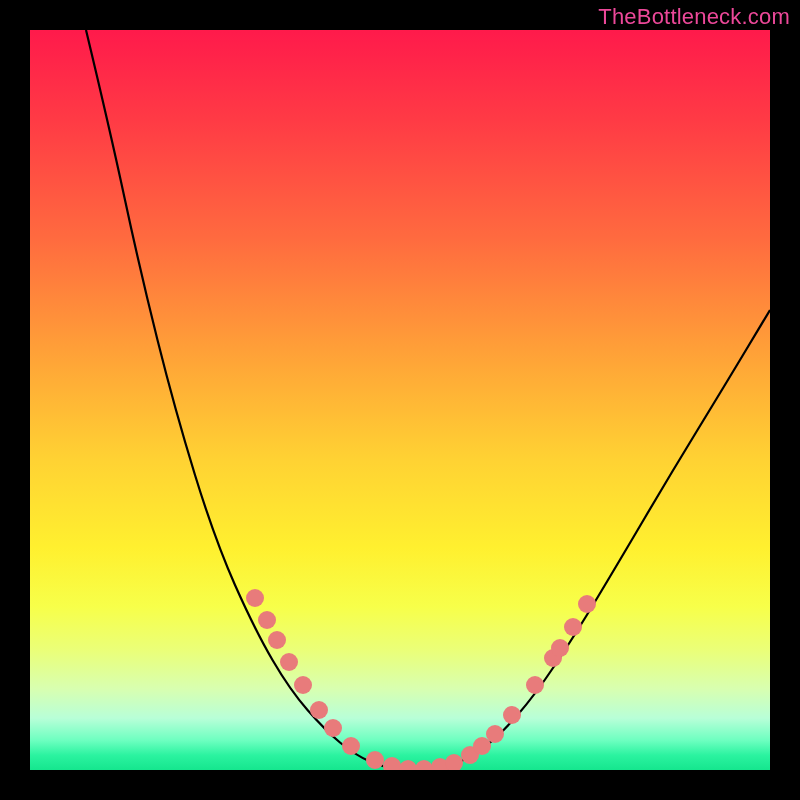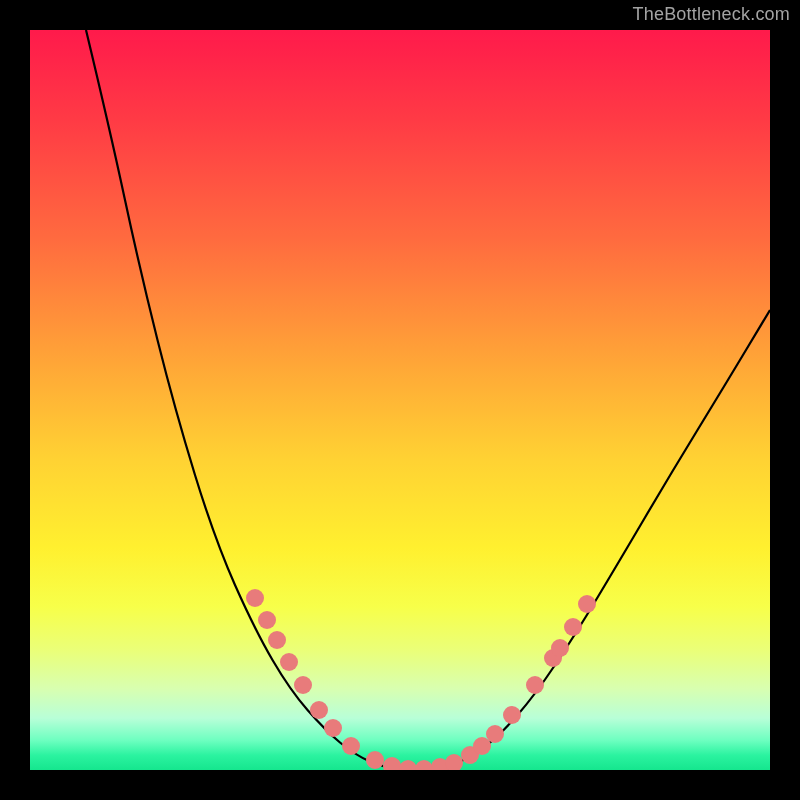--- a/index.html
+++ b/index.html
@@ -46,22 +46,22 @@
     position: absolute;
     left: 0;
     top: 0;
     width: 740px;
     height: 740px;
   }
   .watermark {
     position: absolute;
     top: 4px;
     right: 10px;
-    color: #a3a3a3;
-    font-size: 18px;
+    color: #ec4899;
+    font-size: 22px;
     letter-spacing: 0.2px;
     font-weight: 500;
   }
 </style>
 </head>
 <body>
 
 <div class="frame">
   <div class="watermark">TheBottleneck.com</div>
   <div class="plot">

